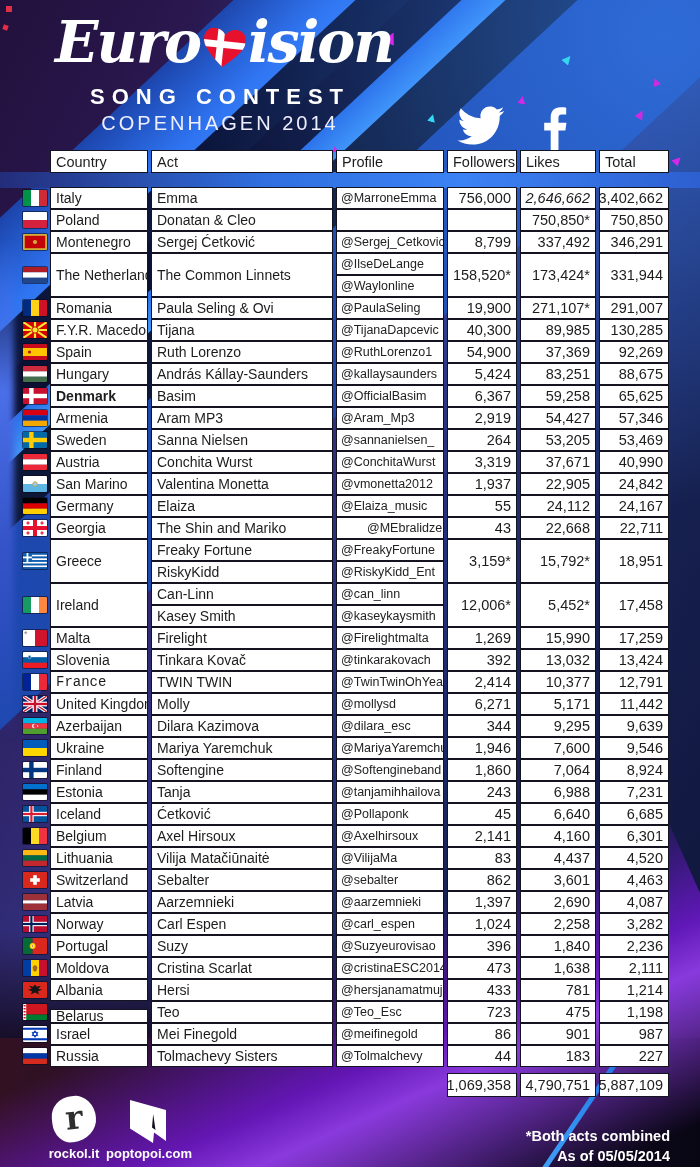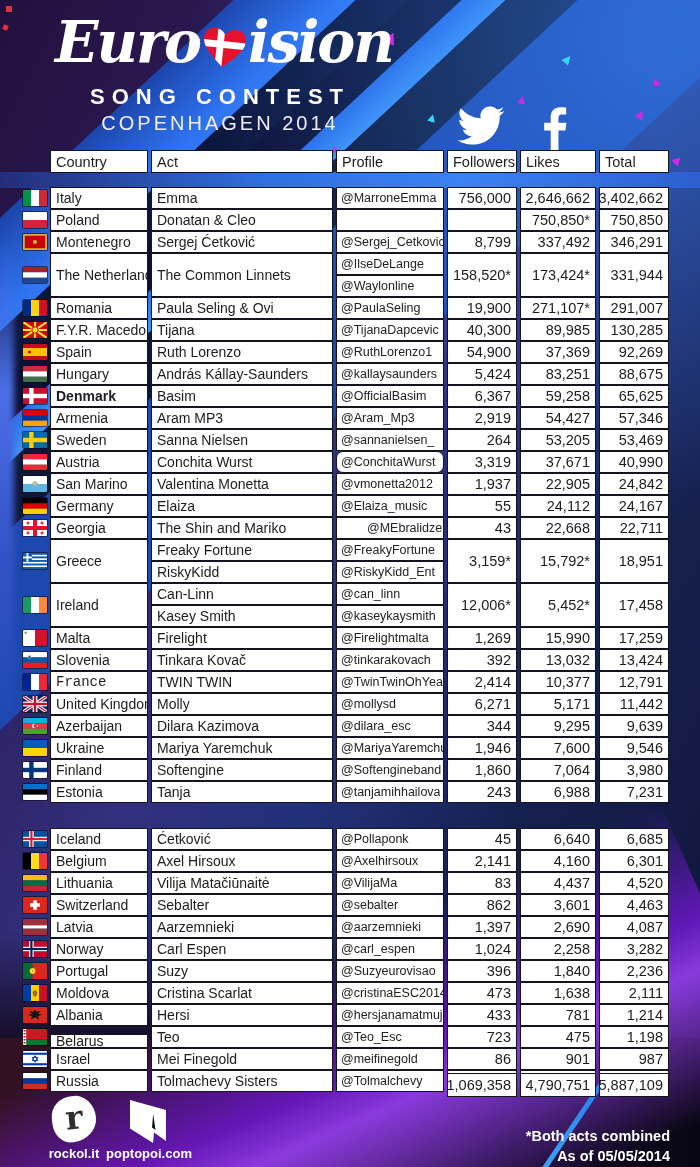--- a/index.html
+++ b/index.html
@@ -148,21 +148,21 @@
           <svg class="flag" width="24" height="16" viewBox="0 0 24 16">
             <rect x="0" y="0" width="8.15" height="16" fill="#009246"></rect>
             <rect x="8" y="0" width="8.15" height="16" fill="#ffffff"></rect>
             <rect x="16" y="0" width="8.15" height="16" fill="#ce2b37"></rect>
           </svg>
         </div>
         <div class="cell c-country" style="grid-area: 1 / 1 / 2;">Italy</div>
         <div class="cell c-act" style="grid-area: 1 / 2 / 2;">Emma</div>
         <div class="cell c-profile" style="grid-area: 1 / 3 / 2;">@MarroneEmma</div>
         <div class="cell c-num" style="grid-area: 1 / 4 / 2;">756,000</div>
-        <div class="cell c-num" style="grid-area: 1 / 5 / 2;">2,646,662</div>
+        <div class="cell c-num" style="grid-area: 1 / 5 / 2; font-style: italic;">2,646,662</div>
         <div class="cell c-num" style="grid-area: 1 / 6 / 2;">3,402,662</div>
       </div>
       <div class="rgroup" style="grid-template-rows: repeat(1, 22px);">
         <div class="flag-wrap" style="top: 3px;">
           <svg class="flag" width="24" height="16" viewBox="0 0 24 16">
             <rect x="0" y="0" width="24" height="8.15" fill="#ffffff"></rect>
             <rect x="0" y="8" width="24" height="8.15" fill="#d4213d"></rect>
           </svg>
         </div>
         <div class="cell c-country" style="grid-area: 1 / 1 / 2;">Poland</div>
@@ -317,21 +317,21 @@
       <div class="rgroup" style="grid-template-rows: repeat(1, 22px);">
         <div class="flag-wrap" style="top: 3px;">
           <svg class="flag" width="24" height="16" viewBox="0 0 24 16">
             <rect x="0" y="0" width="24" height="5.483333333333333" fill="#ed2939"></rect>
             <rect x="0" y="5.333333333333333" width="24" height="5.483333333333333" fill="#ffffff"></rect>
             <rect x="0" y="10.666666666666666" width="24" height="5.483333333333333" fill="#ed2939"></rect>
           </svg>
         </div>
         <div class="cell c-country" style="grid-area: 1 / 1 / 2;">Austria</div>
         <div class="cell c-act" style="grid-area: 1 / 2 / 2;">Conchita Wurst</div>
-        <div class="cell c-profile" style="grid-area: 1 / 3 / 2; border-radius: 7px;">@ConchitaWurst</div>
+        <div class="cell c-profile" style="grid-area: 1 / 3 / 2;">@ConchitaWurst</div>
         <div class="cell c-num" style="grid-area: 1 / 4 / 2;">3,319</div>
         <div class="cell c-num" style="grid-area: 1 / 5 / 2;">37,671</div>
         <div class="cell c-num" style="grid-area: 1 / 6 / 2;">40,990</div>
       </div>
       <div class="rgroup" style="grid-template-rows: repeat(1, 22px);">
         <div class="flag-wrap" style="top: 3px;">
           <svg class="flag" width="24" height="16" viewBox="0 0 24 16">
             <rect x="0" y="0" width="24" height="8.15" fill="#ffffff"></rect>
             <rect x="0" y="8" width="24" height="8.15" fill="#5eb6e4"></rect>
             <circle cx="12" cy="8" r="2.3" fill="#9cc9ea" stroke="#caa53d" stroke-width="0.8"></circle>
@@ -529,38 +529,38 @@
             <rect x="0" y="0" width="24" height="16" fill="#ffffff"></rect>
             <rect x="6.2" y="0" width="4.4" height="16" fill="#003580"></rect>
             <rect x="0" y="5.8" width="24" height="4.4" fill="#003580"></rect>
           </svg>
         </div>
         <div class="cell c-country" style="grid-area: 1 / 1 / 2;">Finland</div>
         <div class="cell c-act" style="grid-area: 1 / 2 / 2;">Softengine</div>
         <div class="cell c-profile" style="grid-area: 1 / 3 / 2;">@Softengineband</div>
         <div class="cell c-num" style="grid-area: 1 / 4 / 2;">1,860</div>
         <div class="cell c-num" style="grid-area: 1 / 5 / 2;">7,064</div>
-        <div class="cell c-num" style="grid-area: 1 / 6 / 2;">3,980</div>
+        <div class="cell c-num" style="grid-area: 1 / 6 / 2;">8,924</div>
       </div>
       <div class="rgroup" style="grid-template-rows: repeat(1, 22px);">
         <div class="flag-wrap" style="top: 3px;">
           <svg class="flag" width="24" height="16" viewBox="0 0 24 16">
             <rect x="0" y="0" width="24" height="5.483333333333333" fill="#0072ce"></rect>
             <rect x="0" y="5.333333333333333" width="24" height="5.483333333333333" fill="#000000"></rect>
             <rect x="0" y="10.666666666666666" width="24" height="5.483333333333333" fill="#ffffff"></rect>
           </svg>
         </div>
         <div class="cell c-country" style="grid-area: 1 / 1 / 2;">Estonia</div>
         <div class="cell c-act" style="grid-area: 1 / 2 / 2;">Tanja</div>
         <div class="cell c-profile" style="grid-area: 1 / 3 / 2;">@tanjamihhailova</div>
         <div class="cell c-num" style="grid-area: 1 / 4 / 2;">243</div>
         <div class="cell c-num" style="grid-area: 1 / 5 / 2;">6,988</div>
         <div class="cell c-num" style="grid-area: 1 / 6 / 2;">7,231</div>
       </div>
-      <div class="rgroup" style="grid-template-rows: repeat(1, 22px); margin-top: 25px;">
+      <div class="rgroup" style="grid-template-rows: repeat(1, 22px);">
         <div class="flag-wrap" style="top: 3px;">
           <svg class="flag" width="24" height="16" viewBox="0 0 24 16">
             <rect x="0" y="0" width="24" height="16" fill="#02529c"></rect>
             <rect x="6.2" y="0" width="4.4" height="16" fill="#ffffff"></rect>
             <rect x="0" y="5.8" width="24" height="4.4" fill="#ffffff"></rect>
             <rect x="7.3" y="0" width="2.2" height="16" fill="#dc1e35"></rect>
             <rect x="0" y="6.9" width="24" height="2.2" fill="#dc1e35"></rect>
           </svg>
         </div>
         <div class="cell c-country" style="grid-area: 1 / 1 / 2;">Iceland</div>

